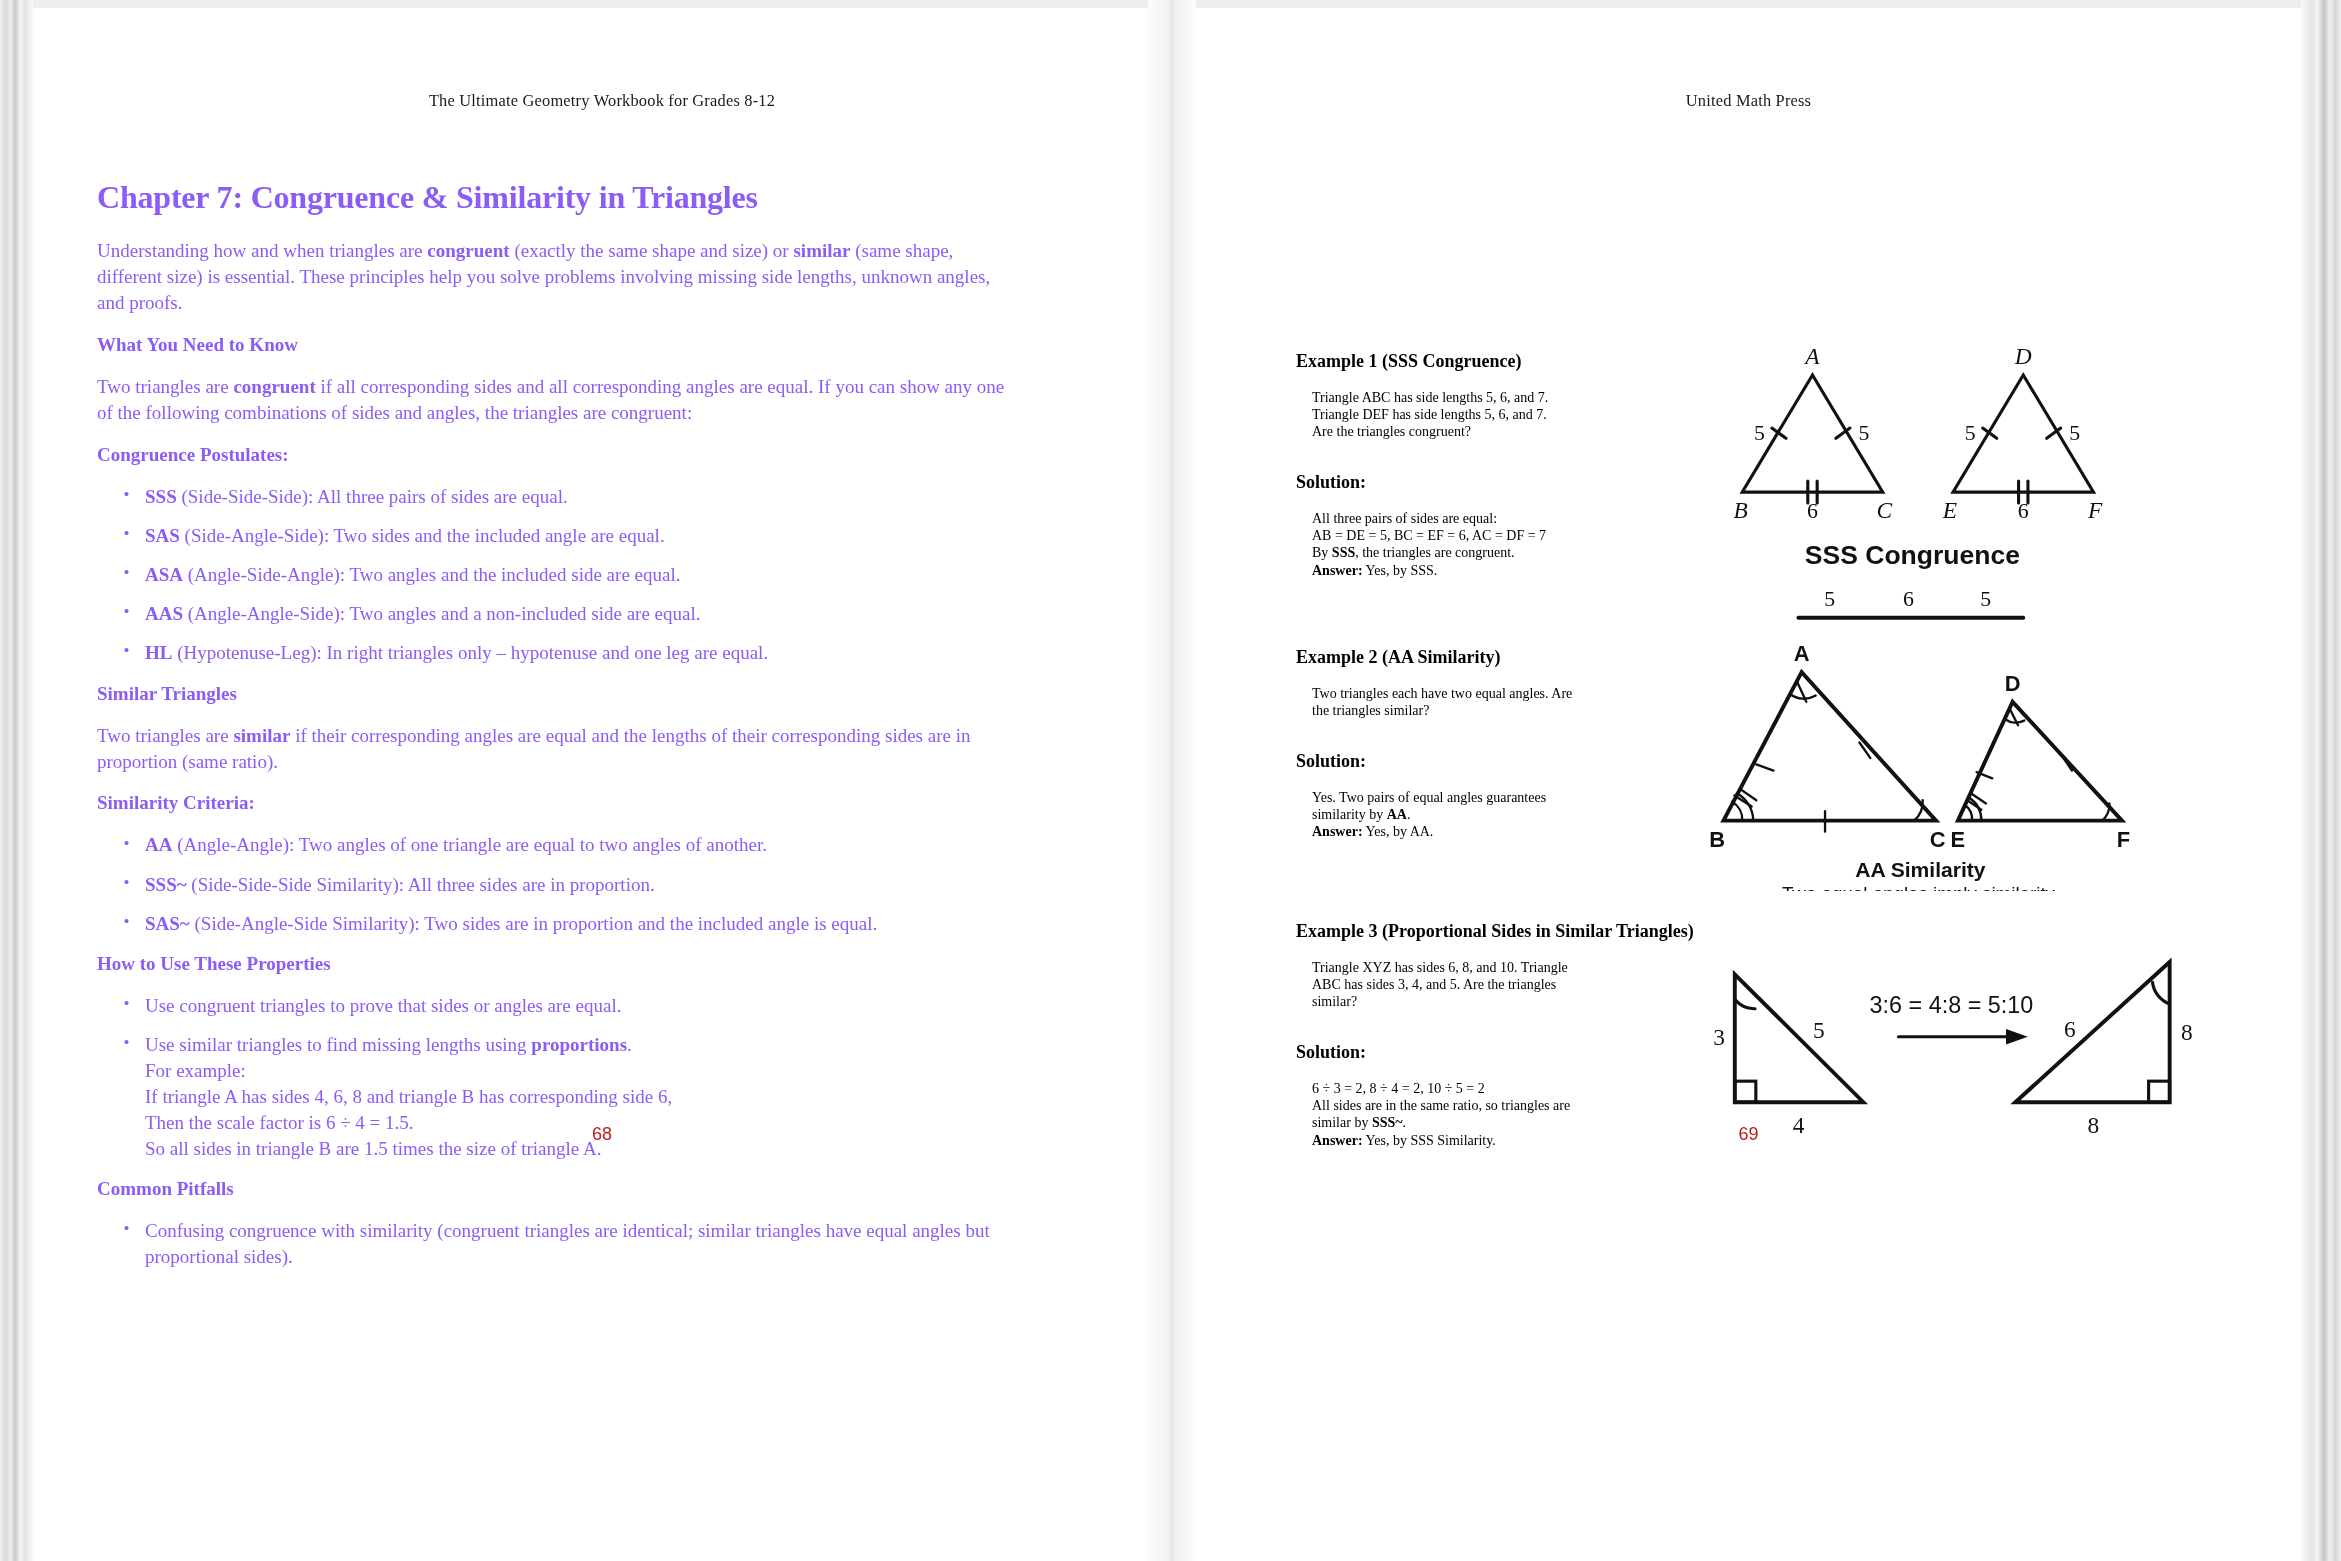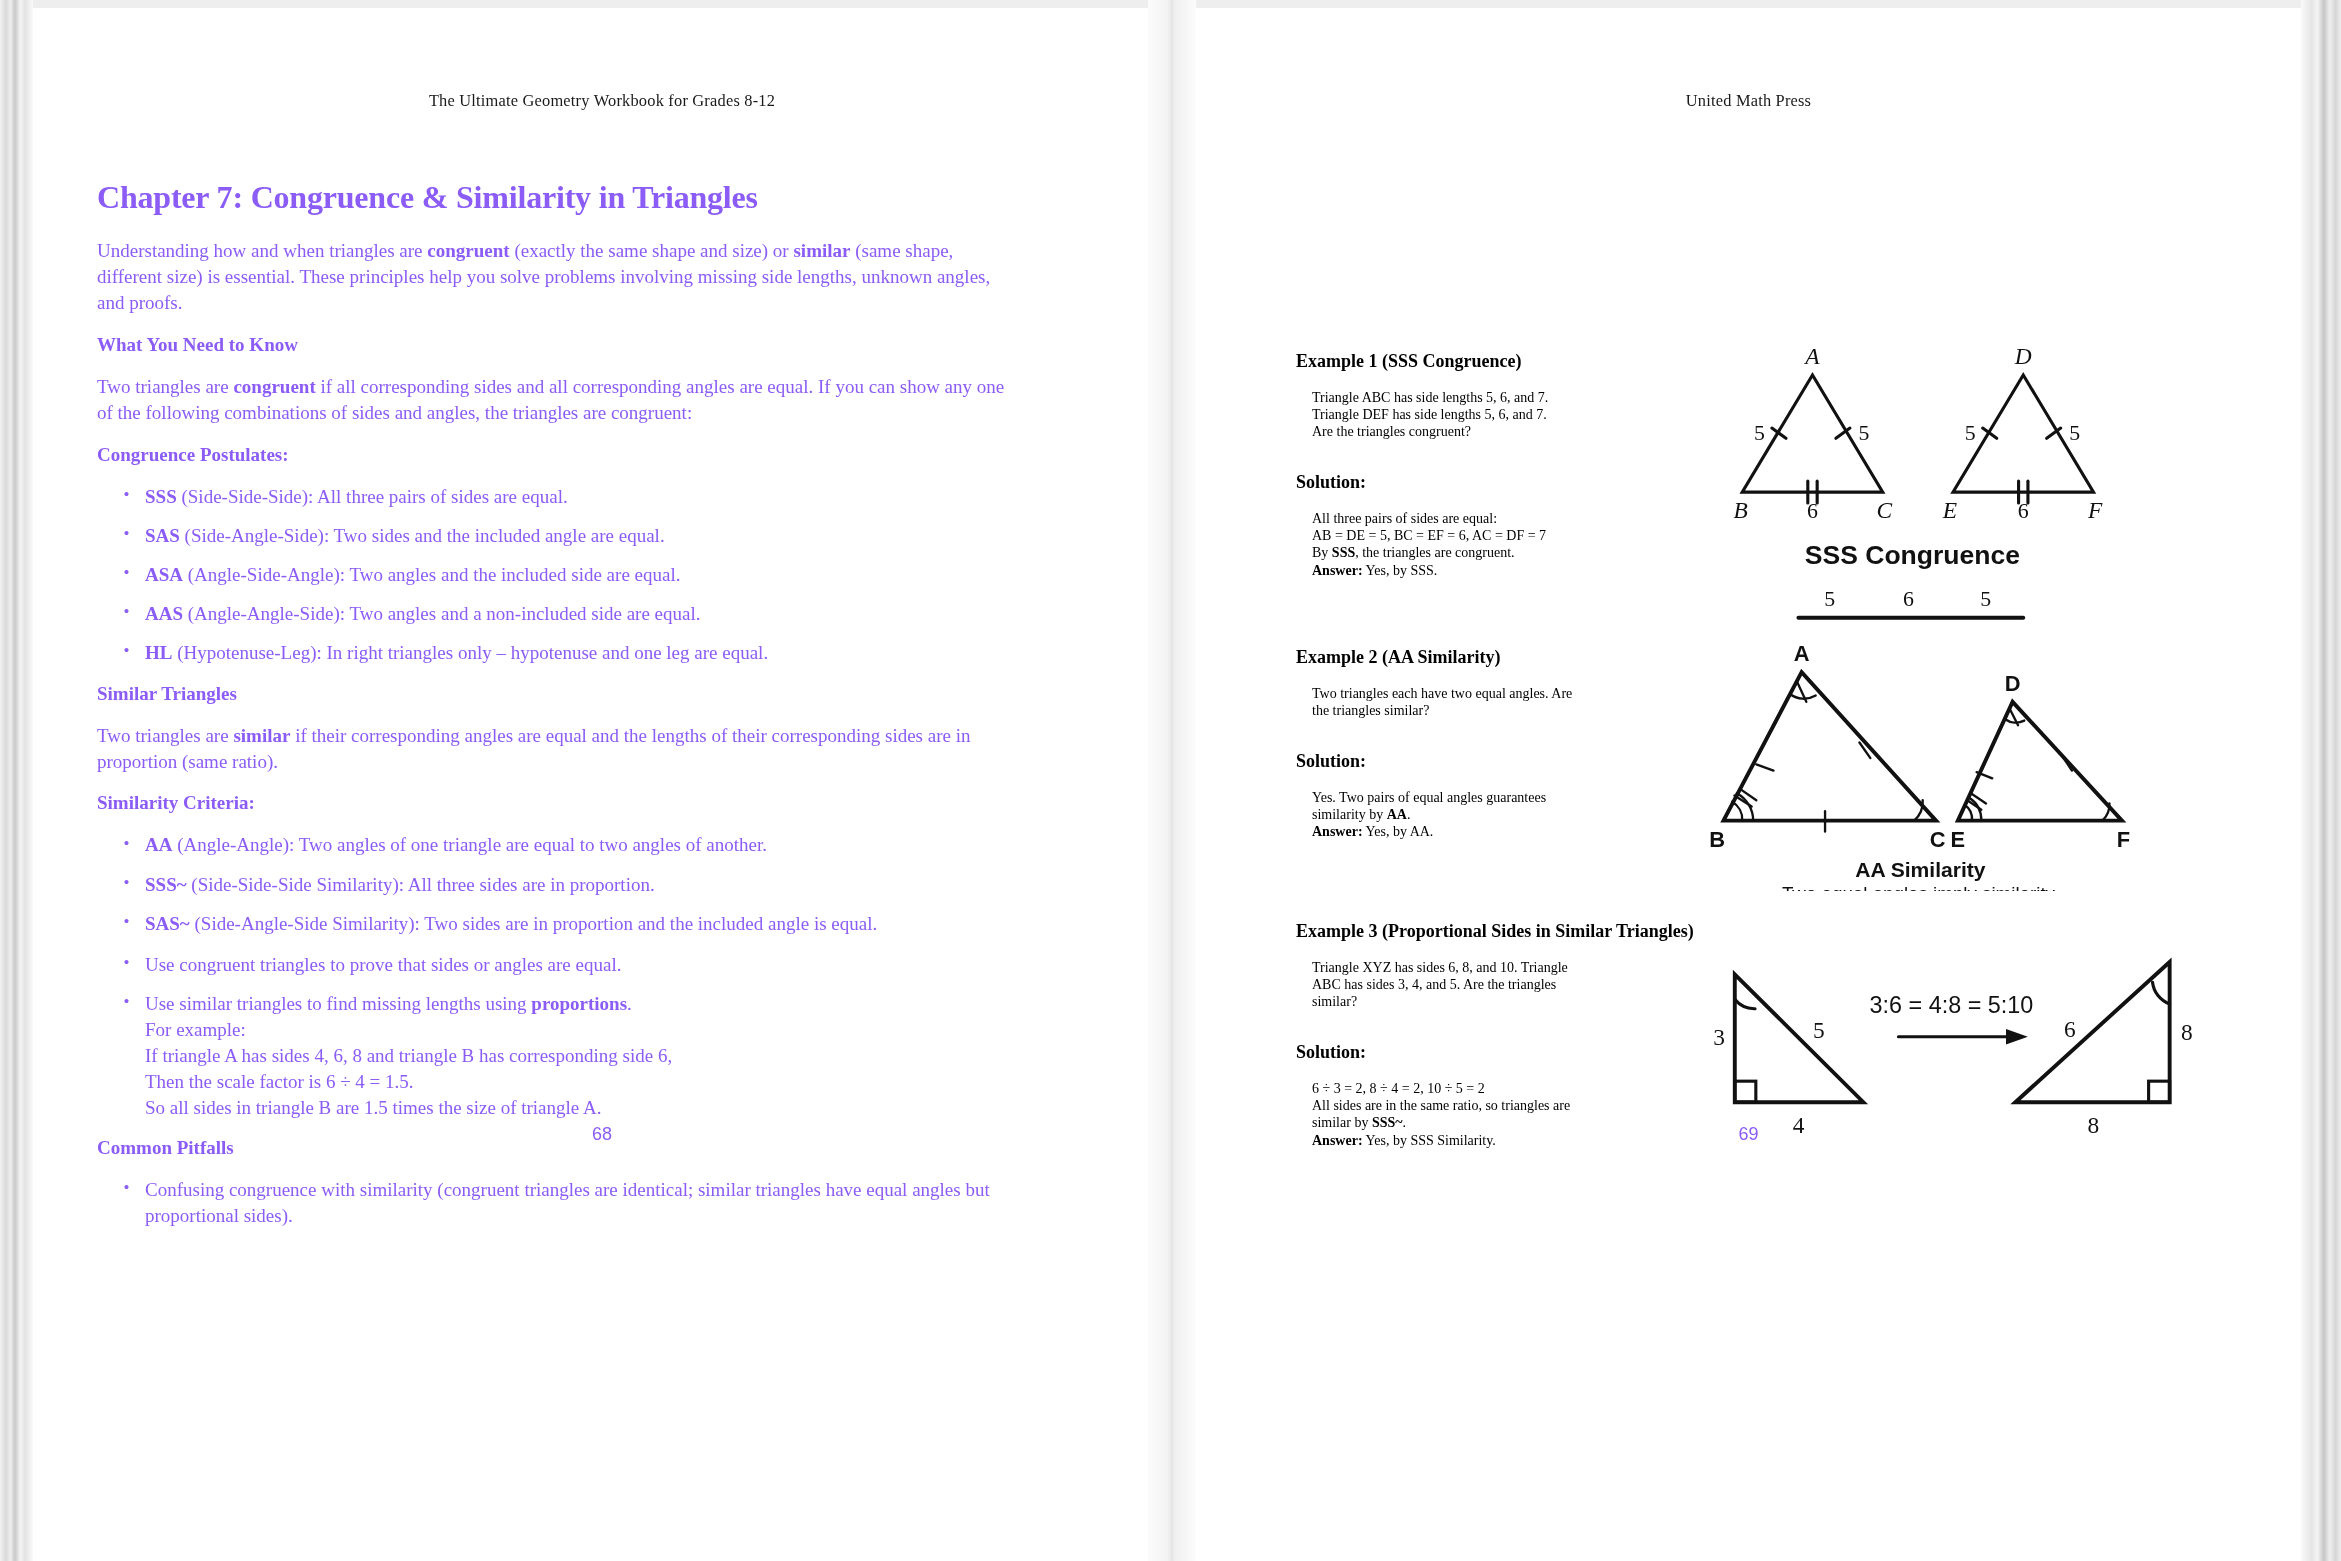--- a/index.html
+++ b/index.html
@@ -32,21 +32,21 @@
   .page{position:absolute;top:7.8px;height:1544px;background:#ffffff;}
   .page-left{left:33px;width:1138px;}
   .page-right{left:1196px;width:1105px;}
 
   .running-head{
     position:absolute;width:100%;text-align:center;
     font-size:16.4px;color:#1a1a1a;letter-spacing:0.2px;
   }
   .folio{
     position:absolute;width:100%;text-align:center;
-    font-size:18px;color:#8b5cf6;font-family:"Liberation Sans",sans-serif;
+    font-size:18px;color:#b91c1c;font-family:"Liberation Sans",sans-serif;
   }
 
   
   .col-left{position:absolute;left:64px;top:172px;width:913px;color:#8b5cf6;}
   h1.chapter{
     font-size:32px;font-weight:bold;margin:0 0 23.4px 0;letter-spacing:-0.2px;line-height:1.1;
   }
   .para{font-size:19px;line-height:1.36;margin:0 0 17px 0;text-align:left;}
   .subhead{font-size:19px;font-weight:bold;margin:0 0 16.4px 0;line-height:1.3;}
   ul.bul{list-style:none;margin:0 0 15.6px 0;padding:0;}
@@ -110,20 +110,21 @@
       <p class="para" id="similar-def">Two triangles are <b>similar</b> if their corresponding angles are equal and the lengths of their corresponding sides are in proportion (same ratio).</p>
 
       <div class="subhead">Similarity Criteria:</div>
 
       <ul class="bul" id="criteria-list">
           <li><b>AA</b> (Angle-Angle): Two angles of one triangle are equal to two angles of another.</li>
           <li><b>SSS~</b> (Side-Side-Side Similarity): All three sides are in proportion.</li>
           <li><b>SAS~</b> (Side-Angle-Side Similarity): Two sides are in proportion and the included angle is equal.</li>
         </ul>
 
+      <div class="subhead">How to Use These Properties</div>
 
       <ul class="bul" id="howto-list">
           <li>Use congruent triangles to prove that sides or angles are equal.</li>
           <li>
             <span class="nested-lines">
               <span>Use similar triangles to find missing lengths using <b>proportions</b>.</span>
               <span>For example:</span>
               <span>If triangle A has sides 4, 6, 8 and triangle B has corresponding side 6,</span>
               <span>Then the scale factor is 6 ÷ 4 = 1.5.</span>
               <span>So all sides in triangle B are 1.5 times the size of triangle A.</span>

